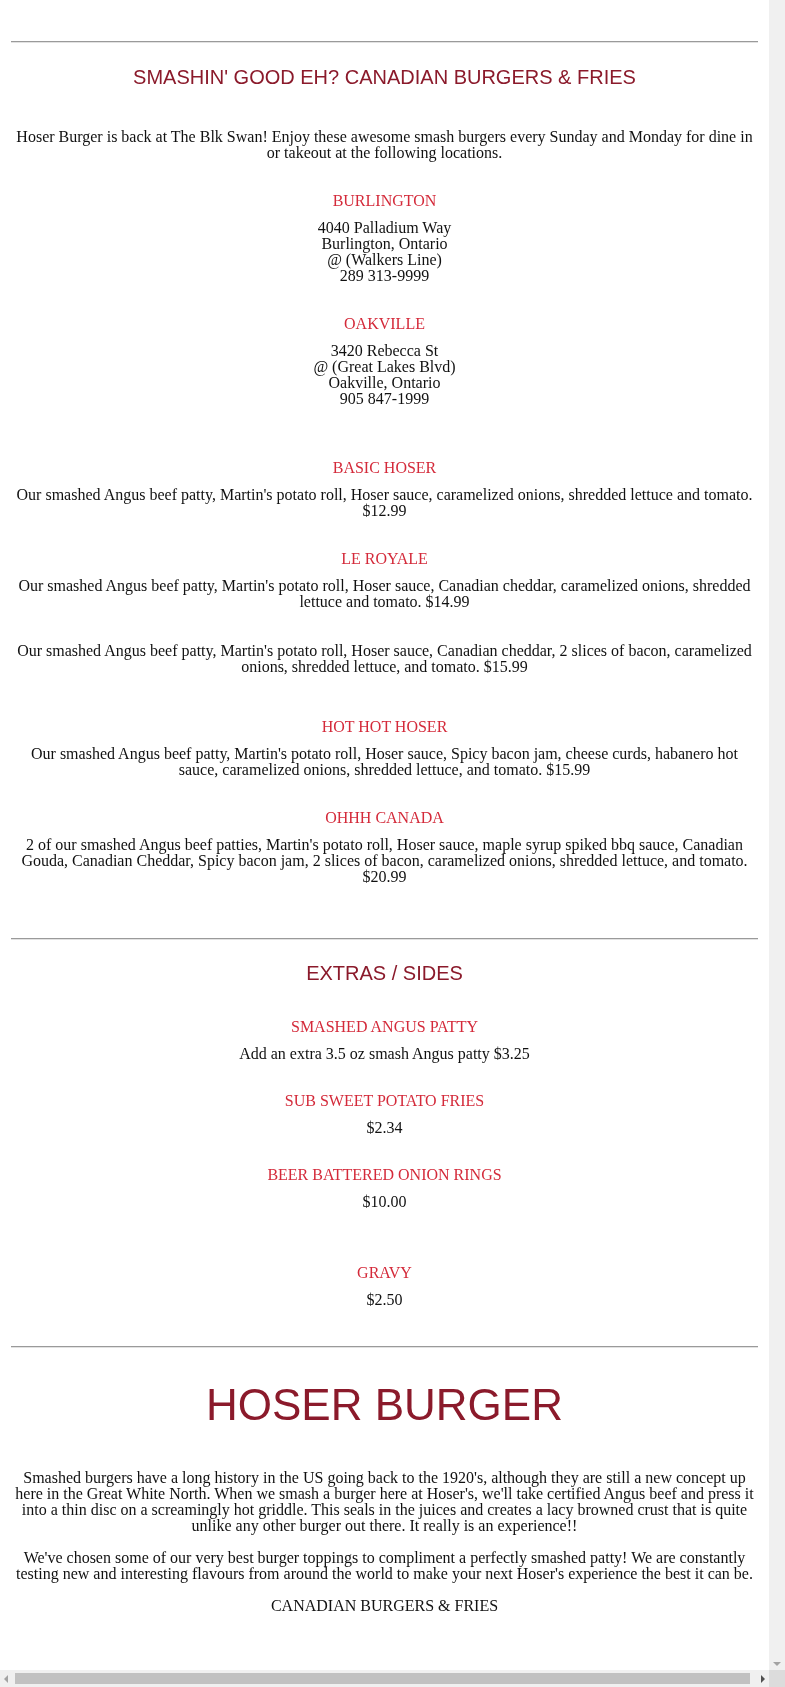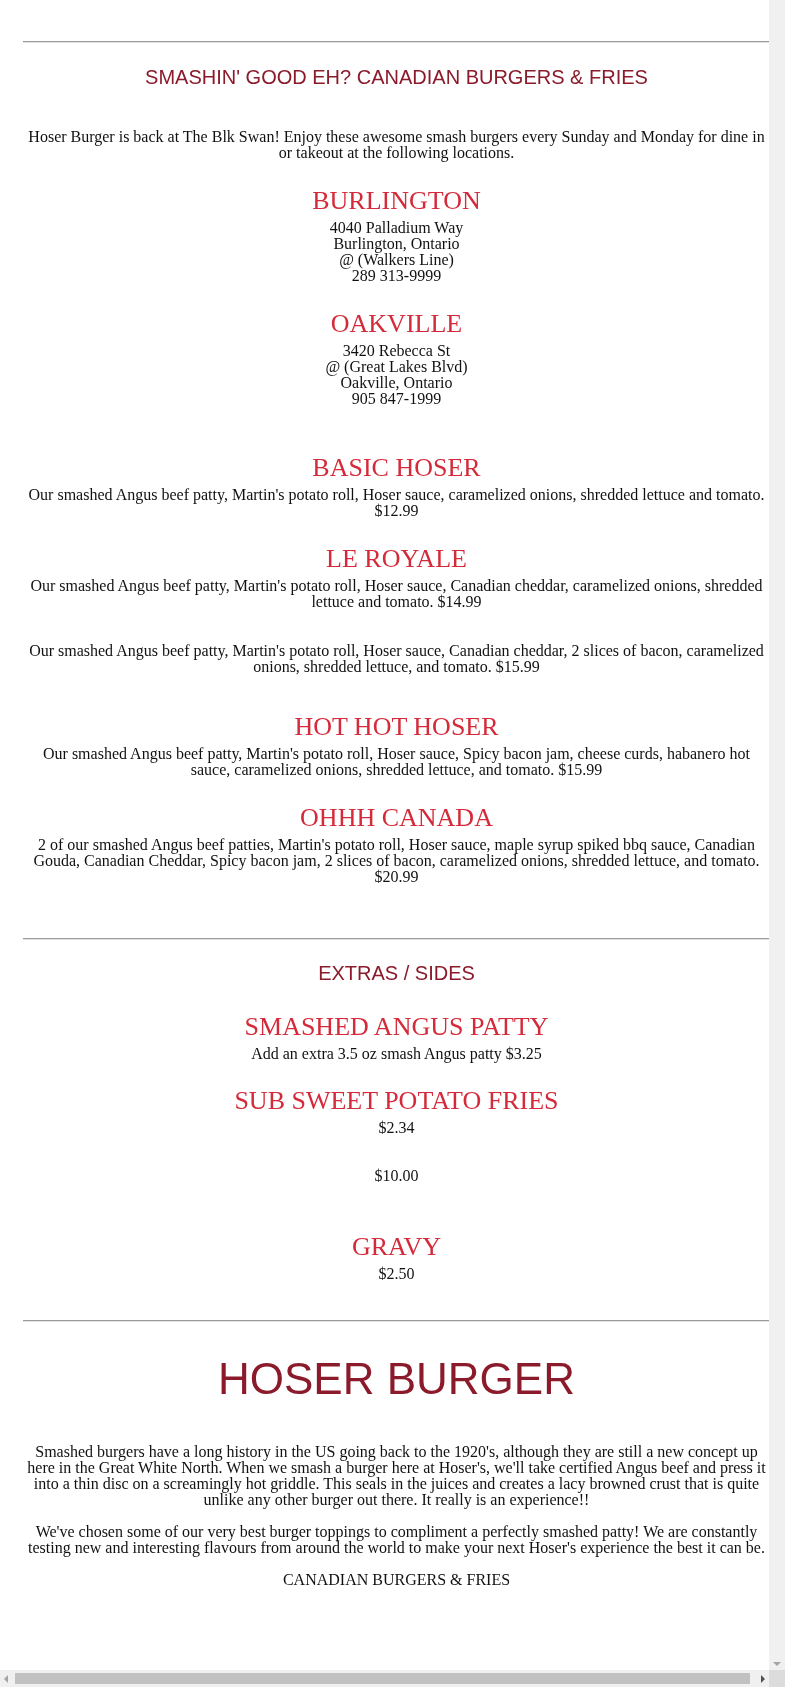--- a/index.html
+++ b/index.html
@@ -15,21 +15,20 @@
       font-family: "Liberation Serif", serif;
       color: #111111;
     }
     .viewport {
       position: absolute;
       left: 0;
       top: 0;
       width: 769px;
       height: 1670px;
       overflow: hidden;
-      margin-left: 12px;
     }
     .content {
       padding: 0 11px;
       width: 747px;
       text-align: center;
     }
     hr.sep {
       border: 0;
       border-top: 1px solid #9a9a9a;
       border-bottom: 1px solid #e2e2e2;
@@ -49,21 +48,21 @@
       color: #8b1a2b;
       font-weight: normal;
       font-size: 44px;
       margin: 0;
       line-height: 42px;
     }
     .item-title {
       font-family: "Liberation Serif", serif;
       color: #d42a3a;
       font-weight: normal;
-      font-size: 26px;
+      font-size: 16px;
       line-height: 26px;
       margin: 0;
     }
     .body-text {
       font-size: 16px;
       line-height: 16px;
       margin: 0;
     }
     .line { display: block; }
 
@@ -216,20 +215,21 @@
 
     <div style="height:26px"></div>
     <div>
       <h3 class="item-title">SUB SWEET POTATO FRIES</h3>
       <div style="height:6px"></div>
       <p class="body-text">$2.34</p>
     </div>
 
     <div style="height:26px"></div>
     <div>
+      <h3 class="item-title">BEER BATTERED ONION RINGS</h3>
       <div style="height:6px"></div>
       <p class="body-text">$10.00</p>
     </div>
 
     <div style="height:50px"></div>
     <div>
       <h3 class="item-title">GRAVY</h3>
       <div style="height:6px"></div>
       <p class="body-text">$2.50</p>
     </div>

